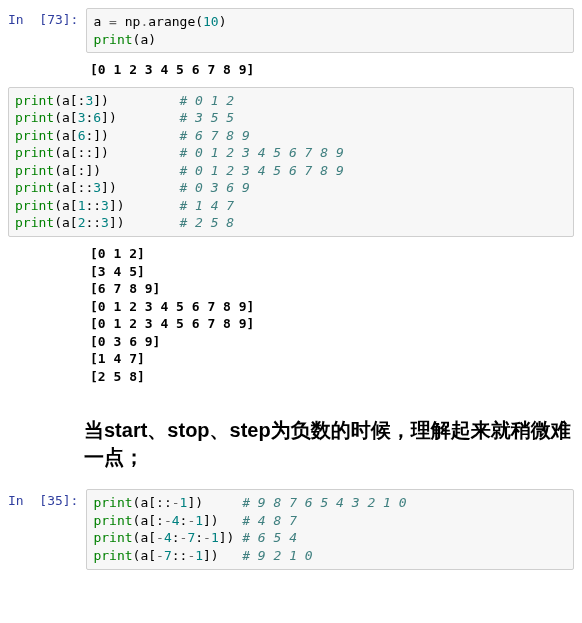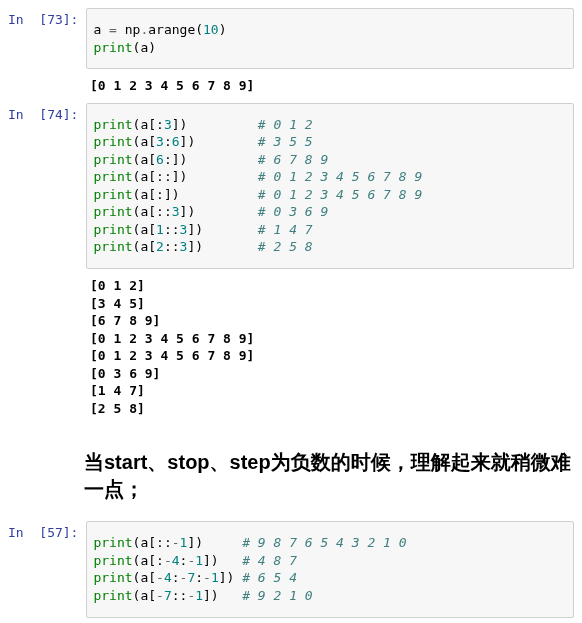--- a/index.html
+++ b/index.html
@@ -21,21 +21,21 @@
     text-align: right;
     padding: 4px 8px 4px 0;
     font-family: "DejaVu Sans Mono", "Consolas", monospace;
     white-space: pre;
   }
   .prompt-in { color: #303F9F; text-align: right; }
   .input-area {
     flex: 1;
     background: #f7f7f7;
     border: 1px solid #cfcfcf;
-    padding: 12px 6px;
+    padding: 4px 6px;
     border-radius: 2px;
     line-height: 1.35;
     white-space: pre;
     overflow-x: auto;
   }
   .output-area {
     flex: 1;
     padding: 4px 6px;
     line-height: 1.35;
     white-space: pre;
@@ -63,21 +63,20 @@
     <div class="cell">
       <div class="prompt prompt-in">In  [73]:</div>
       <div class="input-area"><span><span class="tok-var">a</span><span class="tok-op"> = </span><span class="tok-var">np</span><span class="tok-op">.</span><span class="tok-var">arange</span><span class="tok-paren">(</span><span class="tok-num">10</span><span class="tok-paren">)</span></span>
 <span><span class="tok-func">print</span><span class="tok-paren">(</span><span class="tok-var">a</span><span class="tok-paren">)</span></span></div>
     </div>
     <div class="cell">
       <div class="prompt"></div>
       <div class="output-area">[0 1 2 3 4 5 6 7 8 9]</div>
     </div>
     <div class="cell">
-      <div class="prompt prompt-in">In  [74]:</div>
       <div class="input-area"><span><span class="tok-func">print</span><span class="tok-paren">(</span><span class="tok-var">a</span><span class="tok-paren">[:</span><span class="tok-num">3</span><span class="tok-paren">])</span><span>         </span><span class="tok-comment"># 0 1 2</span></span>
 <span><span class="tok-func">print</span><span class="tok-paren">(</span><span class="tok-var">a</span><span class="tok-paren">[</span><span class="tok-num">3</span><span class="tok-paren">:</span><span class="tok-num">6</span><span class="tok-paren">])</span><span>        </span><span class="tok-comment"># 3 5 5</span></span>
 <span><span class="tok-func">print</span><span class="tok-paren">(</span><span class="tok-var">a</span><span class="tok-paren">[</span><span class="tok-num">6</span><span class="tok-paren">:])</span><span>         </span><span class="tok-comment"># 6 7 8 9</span></span>
 <span><span class="tok-func">print</span><span class="tok-paren">(</span><span class="tok-var">a</span><span class="tok-paren">[::])</span><span>         </span><span class="tok-comment"># 0 1 2 3 4 5 6 7 8 9</span></span>
 <span><span class="tok-func">print</span><span class="tok-paren">(</span><span class="tok-var">a</span><span class="tok-paren">[:])</span><span>          </span><span class="tok-comment"># 0 1 2 3 4 5 6 7 8 9</span></span>
 <span><span class="tok-func">print</span><span class="tok-paren">(</span><span class="tok-var">a</span><span class="tok-paren">[::</span><span class="tok-num">3</span><span class="tok-paren">])</span><span>        </span><span class="tok-comment"># 0 3 6 9</span></span>
 <span><span class="tok-func">print</span><span class="tok-paren">(</span><span class="tok-var">a</span><span class="tok-paren">[</span><span class="tok-num">1</span><span class="tok-paren">::</span><span class="tok-num">3</span><span class="tok-paren">])</span><span>       </span><span class="tok-comment"># 1 4 7</span></span>
 <span><span class="tok-func">print</span><span class="tok-paren">(</span><span class="tok-var">a</span><span class="tok-paren">[</span><span class="tok-num">2</span><span class="tok-paren">::</span><span class="tok-num">3</span><span class="tok-paren">])</span><span>       </span><span class="tok-comment"># 2 5 8</span></span></div>
     </div>
     <div class="cell">
@@ -86,21 +85,21 @@
 [3 4 5]
 [6 7 8 9]
 [0 1 2 3 4 5 6 7 8 9]
 [0 1 2 3 4 5 6 7 8 9]
 [0 3 6 9]
 [1 4 7]
 [2 5 8]</div>
     </div>
     <div class="heading">当start、stop、step为负数的时候，理解起来就稍微难一点；</div>
     <div class="cell">
-      <div class="prompt prompt-in">In  [57]:</div>
+      <div class="prompt prompt-in">In  [35]:</div>
       <div class="input-area"><span><span class="tok-func">print</span><span class="tok-paren">(</span><span class="tok-var">a</span><span class="tok-paren">[::</span><span class="tok-op">-</span><span class="tok-num">1</span><span class="tok-paren">])</span><span>     </span><span class="tok-comment"># 9 8 7 6 5 4 3 2 1 0</span></span>
 <span><span class="tok-func">print</span><span class="tok-paren">(</span><span class="tok-var">a</span><span class="tok-paren">[:</span><span class="tok-op">-</span><span class="tok-num">4</span><span class="tok-paren">:</span><span class="tok-op">-</span><span class="tok-num">1</span><span class="tok-paren">])</span><span>   </span><span class="tok-comment"># 4 8 7</span></span>
 <span><span class="tok-func">print</span><span class="tok-paren">(</span><span class="tok-var">a</span><span class="tok-paren">[</span><span class="tok-op">-</span><span class="tok-num">4</span><span class="tok-paren">:</span><span class="tok-op">-</span><span class="tok-num">7</span><span class="tok-paren">:</span><span class="tok-op">-</span><span class="tok-num">1</span><span class="tok-paren">])</span><span> </span><span class="tok-comment"># 6 5 4</span></span>
 <span><span class="tok-func">print</span><span class="tok-paren">(</span><span class="tok-var">a</span><span class="tok-paren">[</span><span class="tok-op">-</span><span class="tok-num">7</span><span class="tok-paren">::</span><span class="tok-op">-</span><span class="tok-num">1</span><span class="tok-paren">])</span><span>   </span><span class="tok-comment"># 9 2 1 0</span></span></div>
     </div>
     <div class="cell">
       <div class="prompt"></div>
     </div>
   </div>
 

